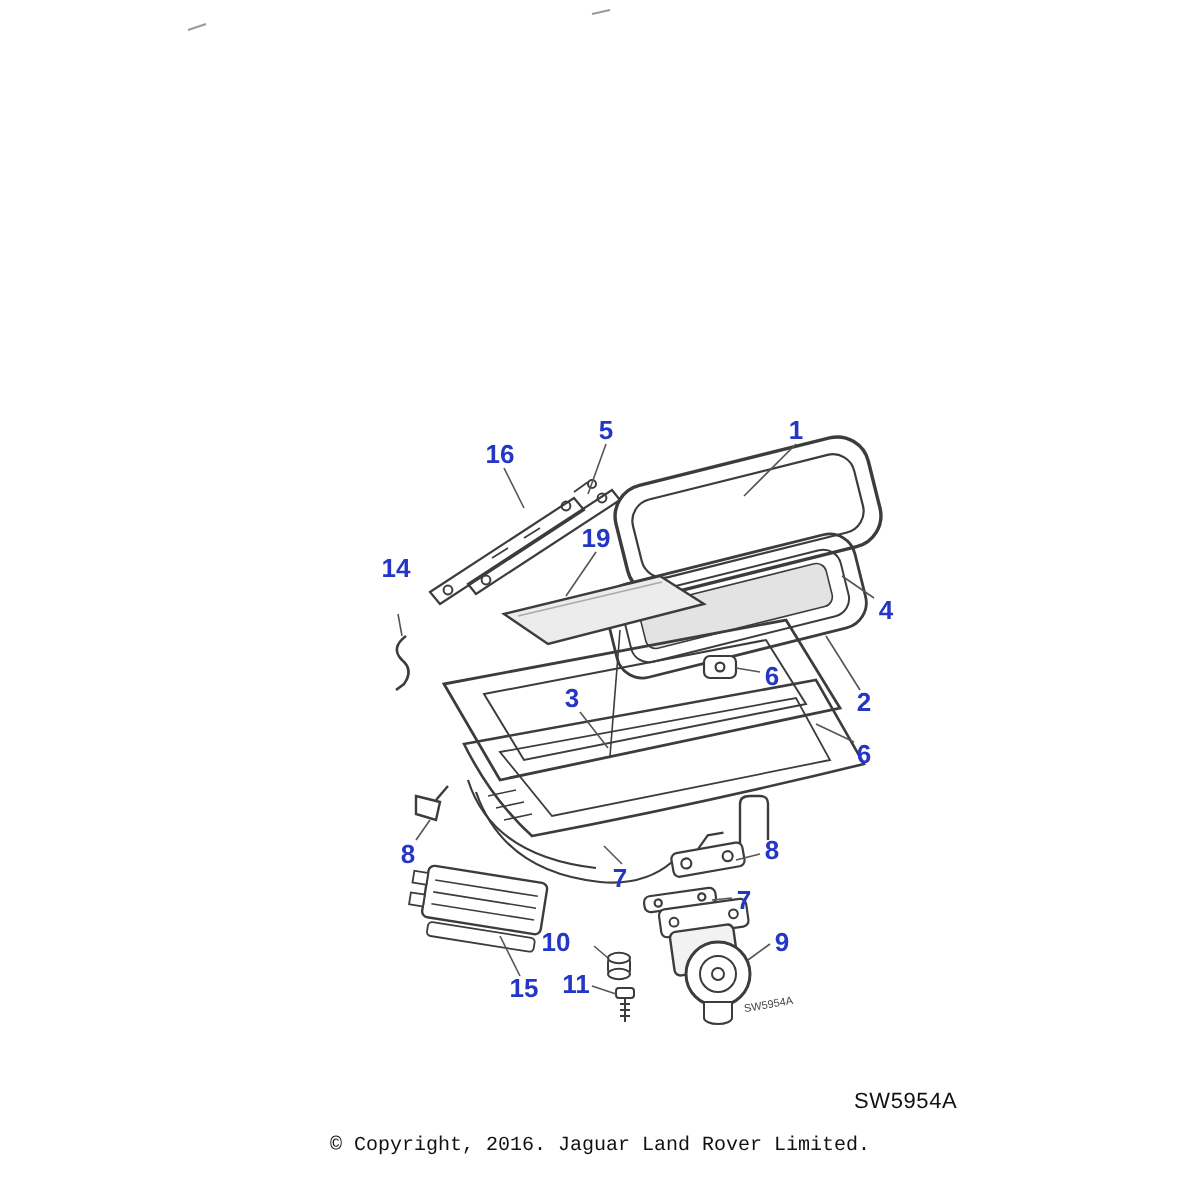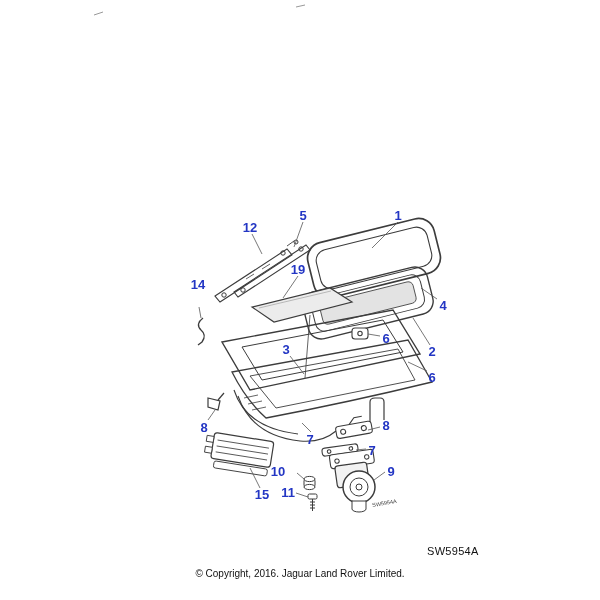--- a/index.html
+++ b/index.html
@@ -29,21 +29,21 @@
   .inline-code{
     position:absolute;
     left:372px;top:500px;
     font-size:5.5px;color:#444;
     transform:rotate(-10deg);
   }
   .copyright{
     position:absolute;
     left:0;top:568px;width:600px;
     text-align:center;
-    font-size:10px;color:#111;
+    font-size:10px;color:#111;font-family:Liberation Mono, monospace;
   }
 </style>
 </head>
 <body>
 
 <div class="page">
 
   <svg class="artwork" width="600" height="600" viewBox="0 0 600 600">
 
     <g stroke="#999" stroke-width="1">
@@ -189,21 +189,21 @@
   <span class="callout" style="left:432px;top:377px">6</span>
   <span class="callout" style="left:310px;top:439px">7</span>
   <span class="callout" style="left:386px;top:425px">8</span>
   <span class="callout" style="left:391px;top:471px">9</span>
   <span class="callout" style="left:278px;top:471px">10</span>
   <span class="callout" style="left:288px;top:492px">11</span>
   <span class="callout" style="left:372px;top:450px">7</span>
   <span class="callout" style="left:204px;top:427px">8</span>
   <span class="callout" style="left:198px;top:284px">14</span>
   <span class="callout" style="left:262px;top:494px">15</span>
-  <span class="callout" style="left:250px;top:227px">12</span>
+  <span class="callout" style="left:250px;top:227px">16</span>
   <span class="callout" style="left:386px;top:338px">6</span>
   <span class="callout" style="left:298px;top:269px">19</span>
 
   <span class="inline-code">SW5954A</span>
   <span class="diagram-code">SW5954A</span>
   <div class="copyright">© Copyright, 2016. Jaguar Land Rover Limited.</div>
 
 </div>
 
 </body></html>

